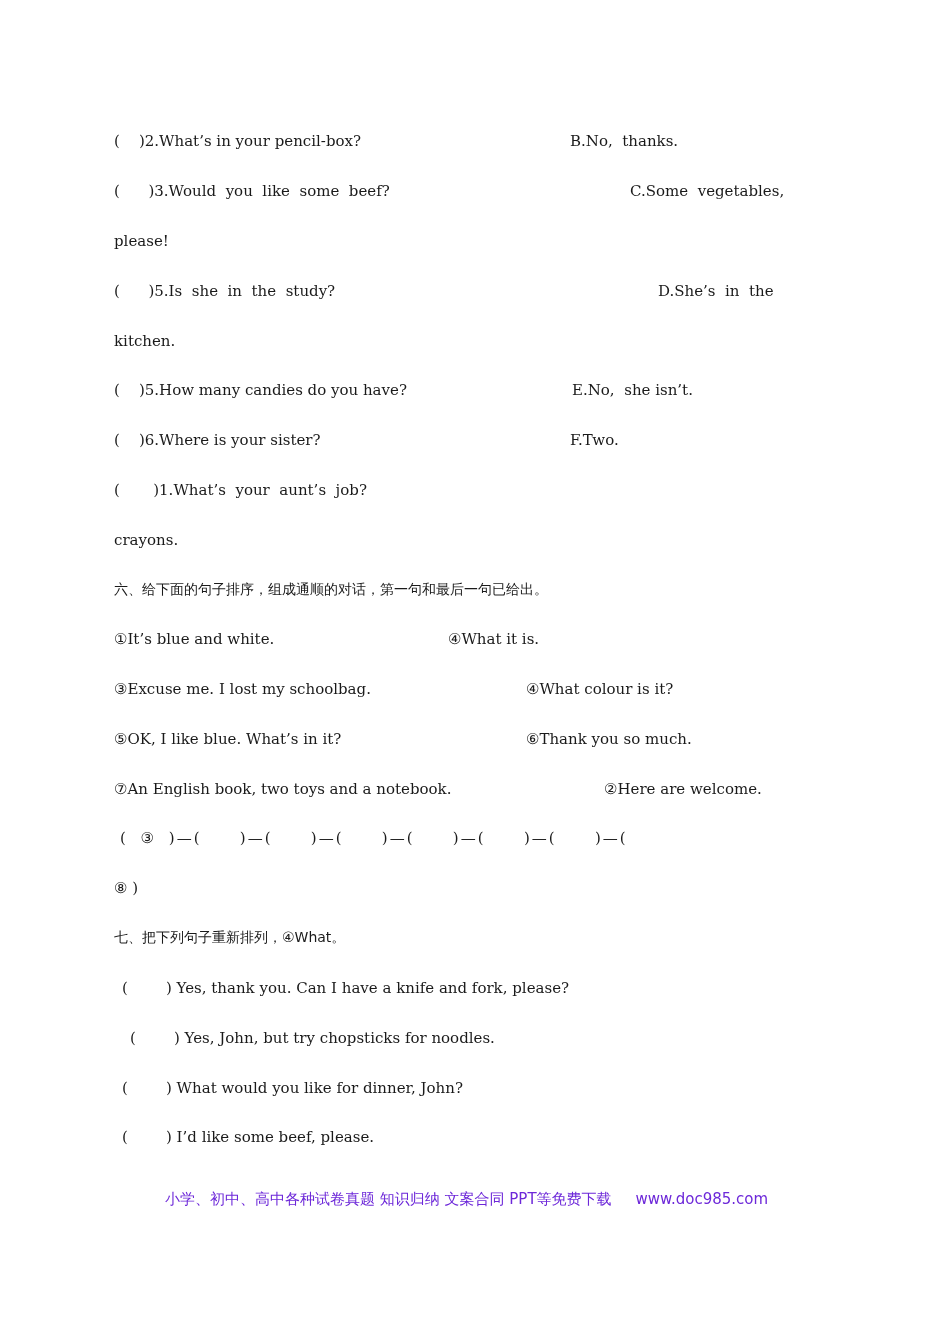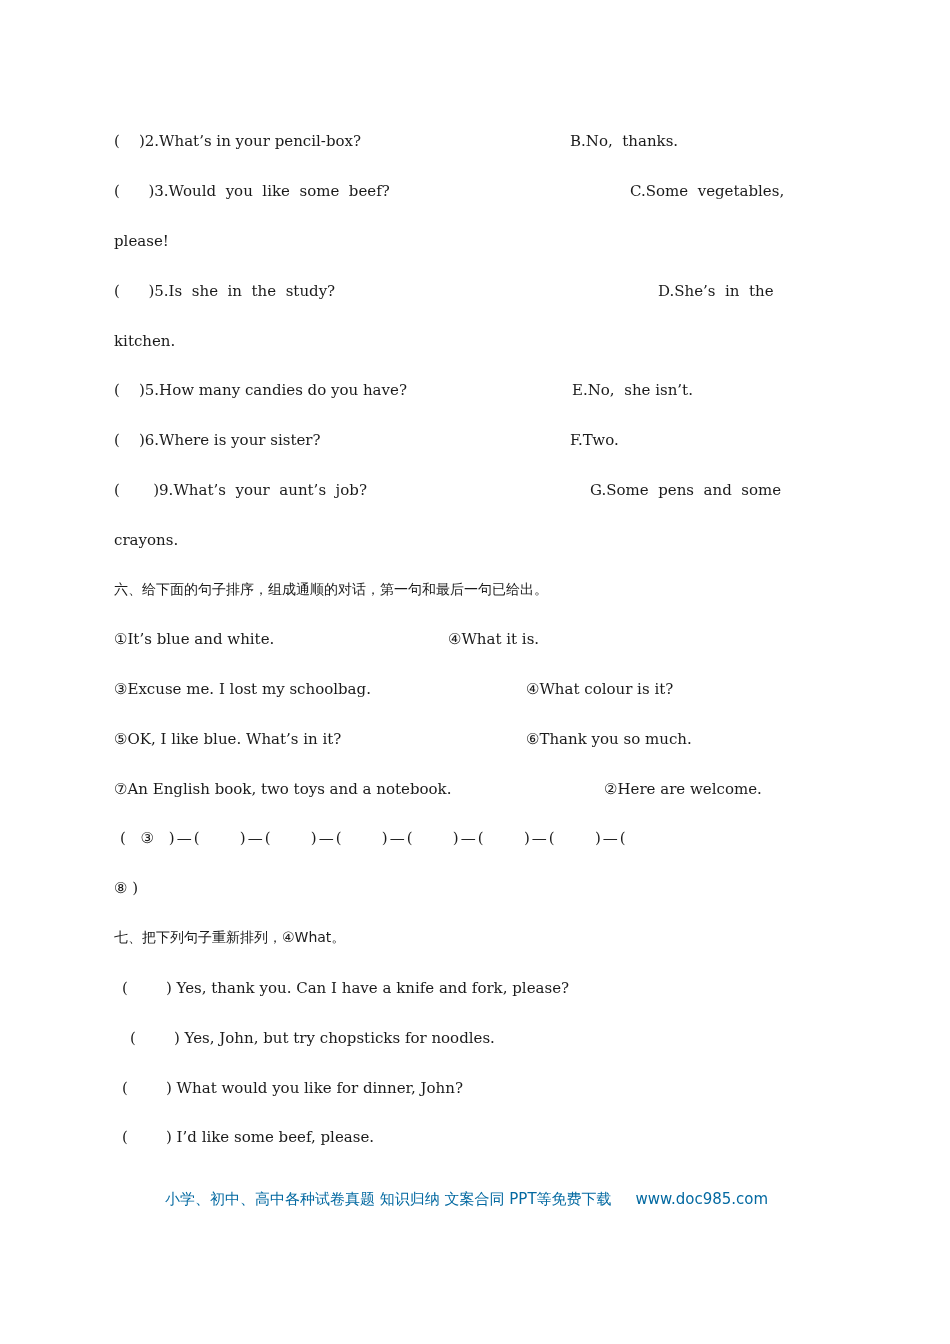--- a/index.html
+++ b/index.html
@@ -1,35 +1,35 @@
 <!DOCTYPE html>
 <html><head>
 <meta charset="utf-8">
 <style>
   html, body { margin: 0; padding: 0; background: #ffffff; }
   body { width: 950px; height: 1344px; position: relative; overflow: hidden;
          font-family: "DejaVu Serif", "Liberation Serif", serif; color: #1a1a1a; }
   .line { position: absolute; left: 114px; font-size: 15px; white-space: pre; line-height: 24px; }
   .cn { font-family: "DejaVu Sans", "Liberation Sans", sans-serif; font-size: 14px; }
   .right { position: absolute; white-space: pre; }
-  .footer { position: absolute; top: 1190px; left: 165px; font-size: 15px; font-family: "DejaVu Sans", "Liberation Sans", sans-serif; white-space: pre; color: #0369a1; }
+  .footer { position: absolute; top: 1190px; left: 165px; font-size: 15px; font-family: "DejaVu Sans", "Liberation Sans", sans-serif; white-space: pre; color: #6d28d9; }
   .footer .url { margin-left: 24px; }
 </style>
 </head>
 <body>
 
 <div>
   <div class="line" style="top:129px"><span>(    )2.What’s in your pencil-box?</span><span class="right" style="left:456px">B.No,  thanks.</span></div>
   <div class="line" style="top:179px"><span>(      )3.Would  you  like  some  beef?</span><span class="right" style="left:516px">C.Some  vegetables,</span></div>
   <div class="line" style="top:229px"><span>please!</span></div>
   <div class="line" style="top:279px"><span>(      )5.Is  she  in  the  study?</span><span class="right" style="left:544px">D.She’s  in  the</span></div>
   <div class="line" style="top:329px"><span>kitchen.</span></div>
   <div class="line" style="top:378px"><span>(    )5.How many candies do you have?</span><span class="right" style="left:458px">E.No,  she isn’t.</span></div>
   <div class="line" style="top:428px"><span>(    )6.Where is your sister?</span><span class="right" style="left:456px">F.Two.</span></div>
-  <div class="line" style="top:478px"><span>(       )9.What’s  your  aunt’s  job?</span><span class="right" style="left:476px">G.Some  pens  and  some</span></div>
+  <div class="line" style="top:478px"><span>(       )1.What’s  your  aunt’s  job?</span></div>
   <div class="line" style="top:528px"><span>crayons.</span></div>
 </div>
 
 <div>
   <div class="line cn" style="top:577px">六、给下面的句子排序，组成通顺的对话，第一句和最后一句已给出。</div>
   <div class="line" style="top:627px"><span>①It’s blue and white.</span><span class="right" style="left:334px">④What it is.</span></div>
   <div class="line" style="top:677px"><span>③Excuse me. I lost my schoolbag.</span><span class="right" style="left:412px">④What colour is it?</span></div>
   <div class="line" style="top:727px"><span>⑤OK, I like blue. What’s in it?</span><span class="right" style="left:412px">⑥Thank you so much.</span></div>
   <div class="line" style="top:777px"><span>⑦An English book, two toys and a notebook.</span><span class="right" style="left:490px">②Here are welcome.</span></div>
   <div class="line" style="top:826px; left:120px; word-spacing:6px; letter-spacing:2px">( ③ )—(   )—(   )—(   )—(   )—(   )—(   )—(</div>

